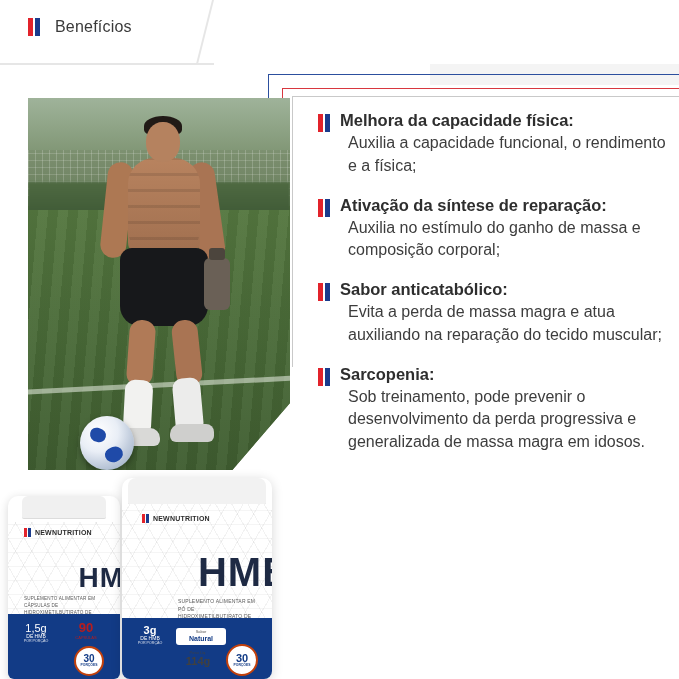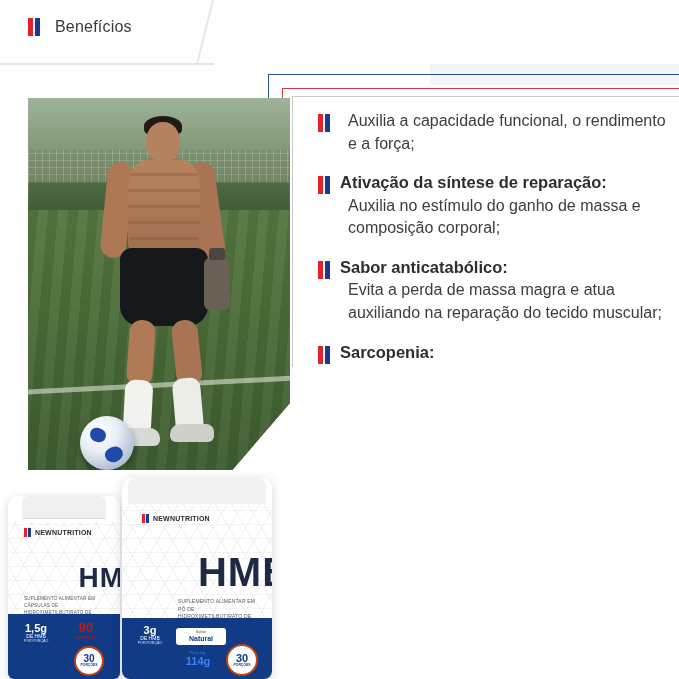--- a/index.html
+++ b/index.html
@@ -525,21 +525,21 @@
         <span class="bt">NEWNUTRITION</span>
       </div>
 
       <div class="prodname" style="top:66px; left:0; width:112px; text-align:center; font-size:28px;">HMB</div>
 
       <div class="prodsub" style="top:100px; left:16px; width:82px;">SUPLEMENTO ALIMENTAR EM CÁPSULAS DE HIDROXIMETILBUTIRATO DE CÁLCIO</div>
 
       <div class="blueband" style="top:118px; height:65px;"></div>
 
       <div class="badge-dose" style="top:126px; left:8px; width:40px;">
-        <div style="font-size:11px; font-weight:bold;">1,5g</div>
+        <div style="font-size:11px; font-weight:normal;">1,5g</div>
         <div style="font-size:5px;">DE HMB</div>
         <div style="font-size:3.6px; opacity:0.85;">POR PORÇÃO</div>
       </div>
 
       <div style="position:absolute; top:124px; left:58px; width:40px; text-align:center; color:#b91c1c;">
         <div style="font-size:13px; font-weight:bold;">90</div>
         <div style="font-size:4px;">CÁPSULAS</div>
       </div>
 
       <div class="badge-count" style="top:150px; left:66px; width:26px; height:26px;">
@@ -570,41 +570,42 @@
         <div style="font-size:11px; font-weight:bold;">3g</div>
         <div style="font-size:5px;">DE HMB</div>
         <div style="font-size:3.6px; opacity:0.85;">POR PORÇÃO</div>
       </div>
 
       <div class="flavour-chip" style="top:150px; left:54px; width:42px;">
         <div style="font-size:4px; color:#5a5a5a;">Sabor</div>
         <div style="font-size:7px; font-weight:bold;">Natural</div>
       </div>
 
-      <div style="position:absolute; top:172px; left:52px; width:48px; text-align:center; color:#3b82f6;">
+      <div style="position:absolute; top:172px; left:52px; width:48px; text-align:center; color:#404040;">
         <div style="font-size:4px; opacity:0.9;">Peso Líq.</div>
         <div style="font-size:11px; font-weight:bold;">114g</div>
       </div>
 
       <div class="badge-count" style="top:166px; left:104px; width:28px; height:28px;">
         <span style="font-size:11px; line-height:1;">30</span>
         <span style="font-size:3.4px; line-height:1;">PORÇÕES</span>
       </div>
     </div>
   </div>
 
   <div class="benefits">
 
     <div class="benefit">
       <span class="flag">
           <i class="red"></i>
           <i class="blue"></i>
         </span>
       <div class="txt">
-        <p class="bdesc">Auxilia a capacidade funcional, o rendimento e a força;</p>
+        <p class="btitle">Melhora da capacidade física:</p>
+        <p class="bdesc">Auxilia a capacidade funcional, o rendimento e a física;</p>
       </div>
     </div>
 
     <div class="benefit">
       <span class="flag">
           <i class="red"></i>
           <i class="blue"></i>
         </span>
       <div class="txt">
         <p class="btitle">Ativação da síntese de reparação:</p>
@@ -623,17 +624,18 @@
       </div>
     </div>
 
     <div class="benefit">
       <span class="flag">
           <i class="red"></i>
           <i class="blue"></i>
         </span>
       <div class="txt">
         <p class="btitle">Sarcopenia:</p>
+        <p class="bdesc">Sob treinamento, pode prevenir o desenvolvimento da perda progressiva e generalizada de massa magra em idosos.</p>
       </div>
     </div>
 
   </div>
 </div>
 
 </body></html>

